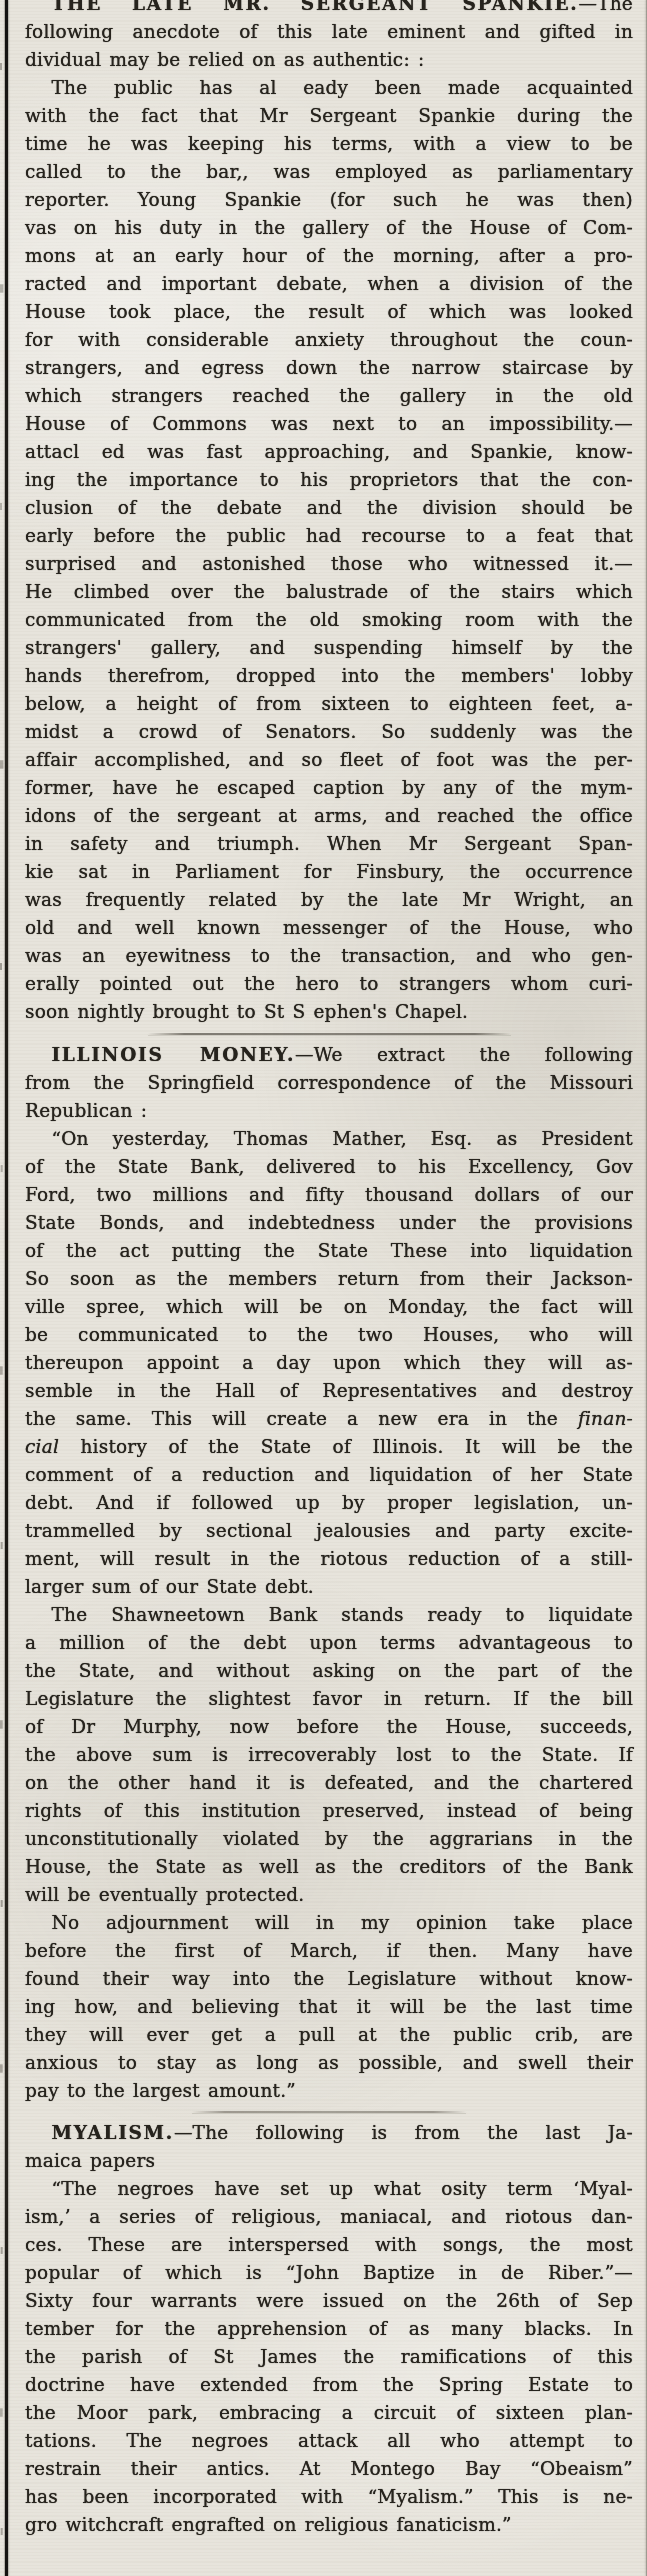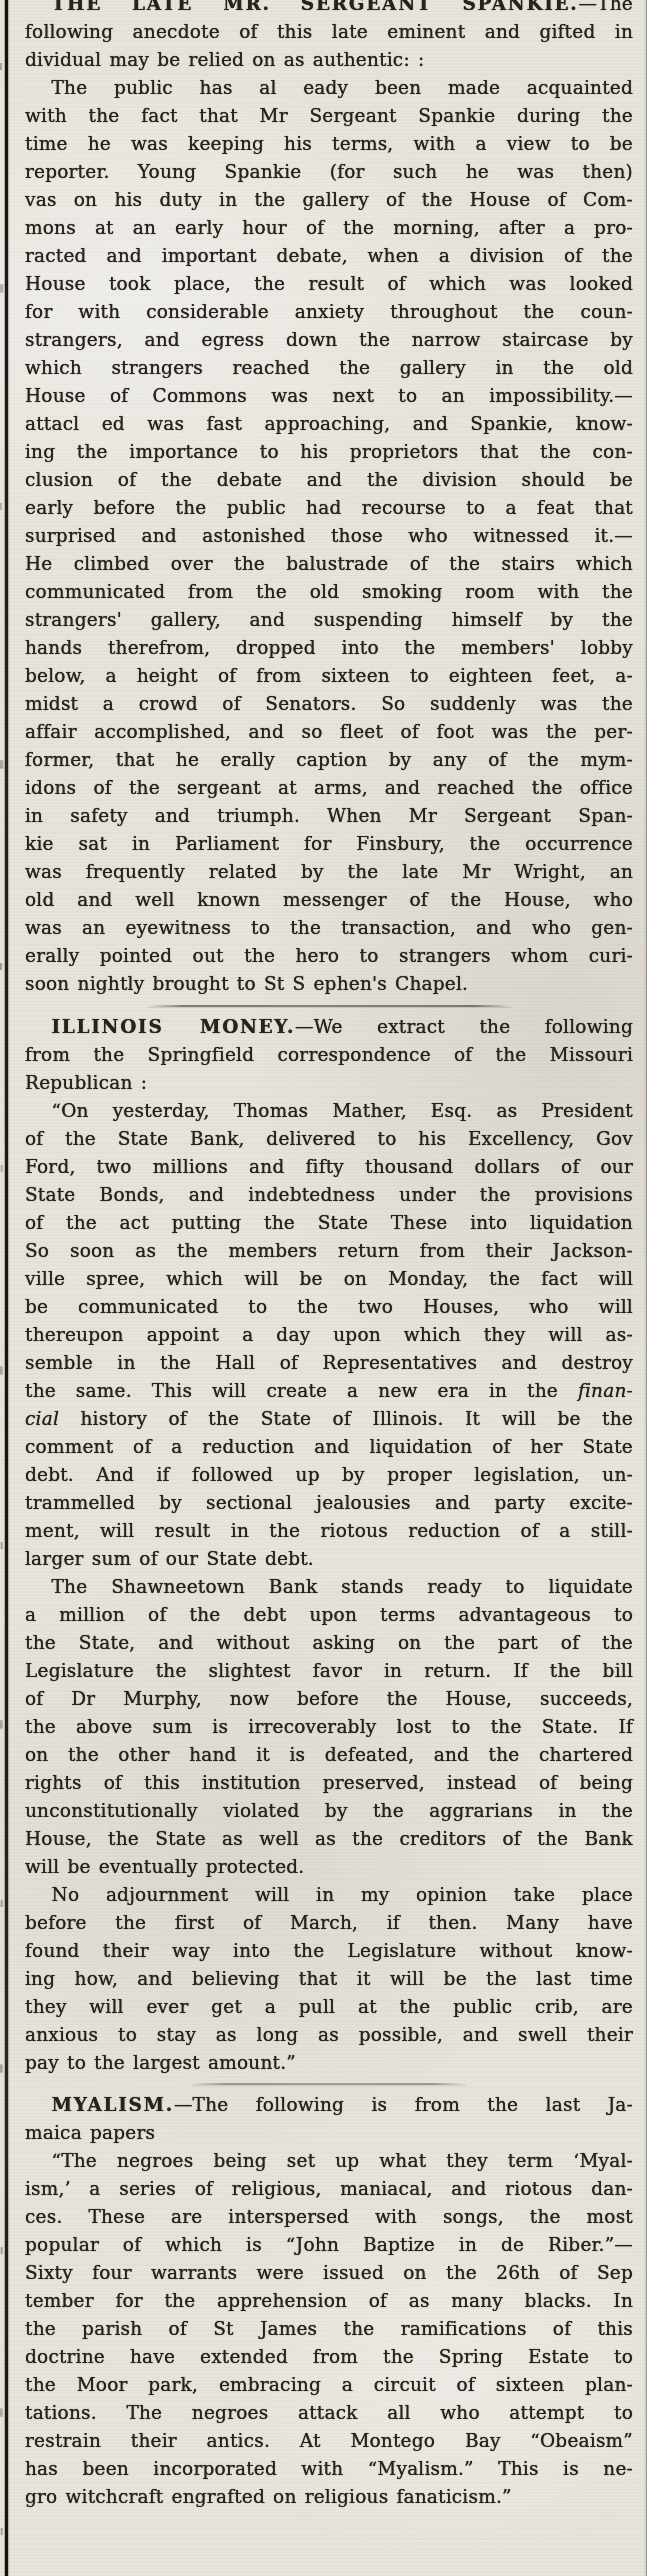--- a/index.html
+++ b/index.html
@@ -77,20 +77,21 @@
   <div class="rule-right"></div>
   <div class="specks"></div>
   <div class="col">
       <section class="article">
         <div class="ln first"><span class="headline">THE LATE MR. SERGEANT SPANKIE.</span>—The</div>
         <div class="ln">following anecdote of this late eminent and gifted in</div>
         <div class="ln end">dividual may be relied on as authentic: :</div>
         <div class="ln first">The public has al eady been made acquainted</div>
         <div class="ln">with the fact that Mr Sergeant Spankie during the</div>
         <div class="ln">time he was keeping his terms, with a view to be</div>
+        <div class="ln">called to the bar,, was employed as parliamentary</div>
         <div class="ln">reporter. Young Spankie (for such he was then)</div>
         <div class="ln">vas on his duty in the gallery of the House of Com-</div>
         <div class="ln">mons at an early hour of the morning, after a pro-</div>
         <div class="ln">racted and important debate, when a division of the</div>
         <div class="ln">House took place, the result of which was looked</div>
         <div class="ln">for with considerable anxiety throughout the coun-</div>
         <div class="ln">strangers, and egress down the narrow staircase by</div>
         <div class="ln">which strangers reached the gallery in the old</div>
         <div class="ln">House of Commons was next to an impossibility.—</div>
         <div class="ln">attacl ed was fast approaching, and Spankie, know-</div>
@@ -98,21 +99,21 @@
         <div class="ln">clusion of the debate and the division should be</div>
         <div class="ln">early before the public had recourse to a feat that</div>
         <div class="ln">surprised and astonished those who witnessed it.—</div>
         <div class="ln">He climbed over the balustrade of the stairs which</div>
         <div class="ln">communicated from the old smoking room with the</div>
         <div class="ln">strangers' gallery, and suspending himself by the</div>
         <div class="ln">hands therefrom, dropped into the members' lobby</div>
         <div class="ln">below, a height of from sixteen to eighteen feet, a-</div>
         <div class="ln">midst a crowd of Senators. So suddenly was the</div>
         <div class="ln">affair accomplished, and so fleet of foot was the per-</div>
-        <div class="ln">former, that he erally caption by any of the mym-</div>
+        <div class="ln">former, have he escaped caption by any of the mym-</div>
         <div class="ln">idons of the sergeant at arms, and reached the office</div>
         <div class="ln">in safety and triumph. When Mr Sergeant Span-</div>
         <div class="ln">kie sat in Parliament for Finsbury, the occurrence</div>
         <div class="ln">was frequently related by the late Mr Wright, an</div>
         <div class="ln">old and well known messenger of the House, who</div>
         <div class="ln">was an eyewitness to the transaction, and who gen-</div>
         <div class="ln">erally pointed out the hero to strangers whom curi-</div>
         <div class="ln end">soon nightly brought to St S ephen's Chapel.</div>
       </section>
       <div class="sep sep0"></div>
@@ -153,21 +154,21 @@
         <div class="ln">found their way into the Legislature without know-</div>
         <div class="ln">ing how, and believing that it will be the last time</div>
         <div class="ln">they will ever get a pull at the public crib, are</div>
         <div class="ln">anxious to stay as long as possible, and swell their</div>
         <div class="ln end">pay to the largest amount.”</div>
       </section>
       <div class="sep sep1"></div>
       <section class="article">
         <div class="ln first"><span class="headline">MYALISM.</span>—The following is from the last Ja-</div>
         <div class="ln end">maica papers</div>
-        <div class="ln first">“The negroes being set up what they term ‘Myal-</div>
+        <div class="ln first">“The negroes have set up what osity term ‘Myal-</div>
         <div class="ln">ism,’ a series of religious, maniacal, and riotous dan-</div>
         <div class="ln">ces. These are interspersed with songs, the most</div>
         <div class="ln">popular of which is “John Baptize in de Riber.”—</div>
         <div class="ln">Sixty four warrants were issued on the 26th of Sep</div>
         <div class="ln">tember for the apprehension of as many blacks. In</div>
         <div class="ln">the parish of St James the ramifications of this</div>
         <div class="ln">doctrine have extended from the Spring Estate to</div>
         <div class="ln">the Moor park, embracing a circuit of sixteen plan-</div>
         <div class="ln">tations. The negroes attack all who attempt to</div>
         <div class="ln">restrain their antics. At Montego Bay “Obeaism”</div>

